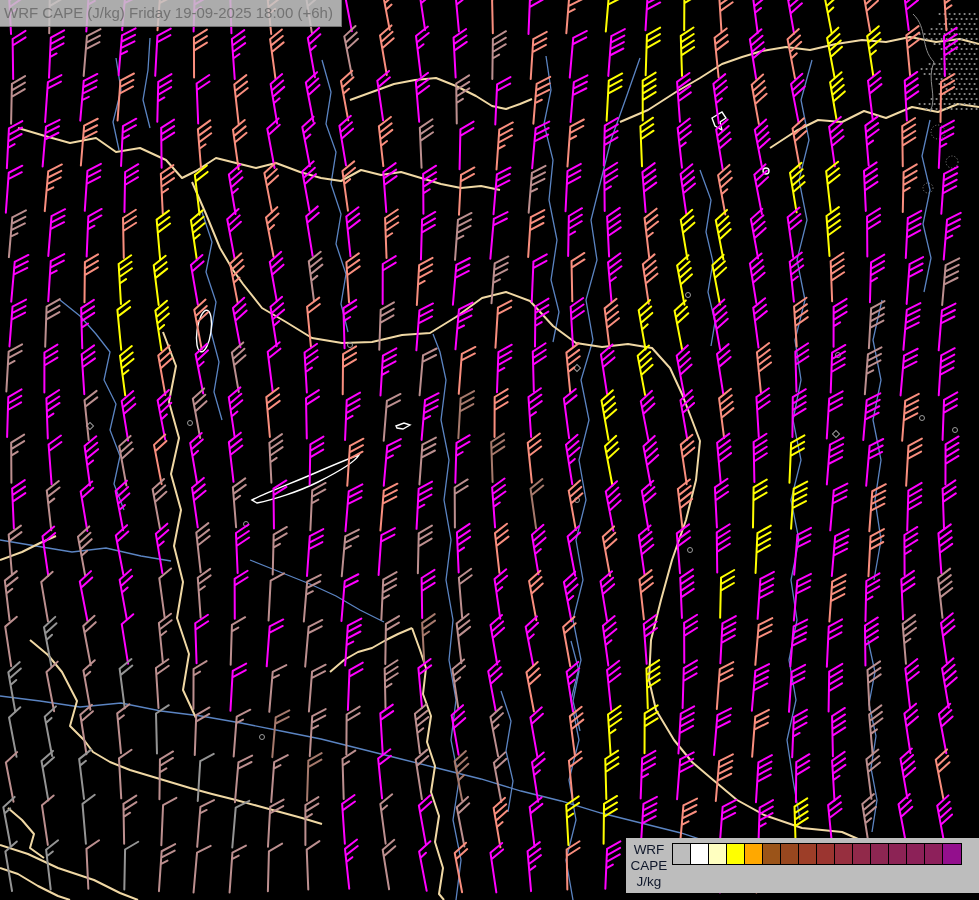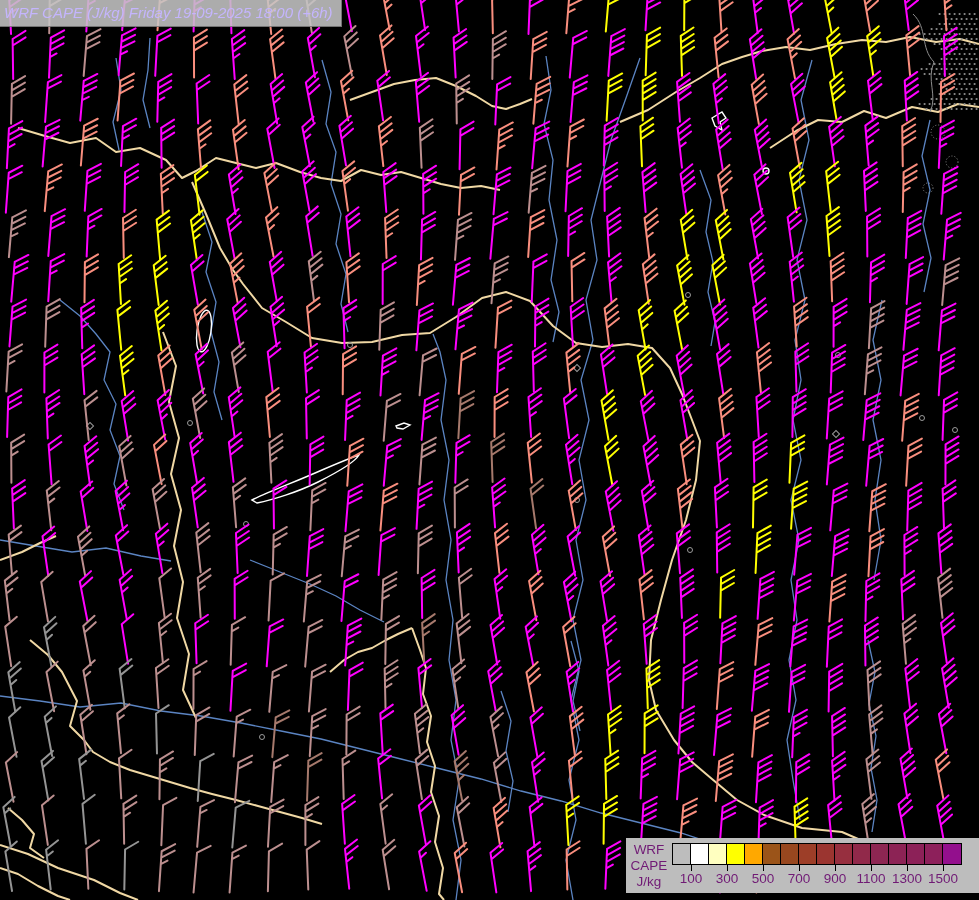--- a/index.html
+++ b/index.html
@@ -1,24 +1,24 @@
 <!DOCTYPE html>
 <html><head>
 <meta charset="utf-8">
 <style>
   html,body{margin:0;padding:0;background:#000;}
   .stage{position:relative;width:979px;height:900px;background:#000;overflow:hidden;
          font-family:"Liberation Sans",sans-serif;}
   #map{position:absolute;left:0;top:0;}
   .title-box{position:absolute;left:0;top:0;z-index:5;
-    background:rgba(198,198,198,0.87);color:#c4b5fd;
+    background:rgba(198,198,198,0.87);color:#737373;
     font-size:15px;line-height:21px;padding:2px 8px 3px 4px;white-space:nowrap;
-    border-right:1px solid rgba(70,70,70,.55);border-bottom:1px solid rgba(70,70,70,.55);font-style:italic;}
+    border-right:1px solid rgba(70,70,70,.55);border-bottom:1px solid rgba(70,70,70,.55);}
   .legend{position:absolute;left:626px;top:838px;width:353px;height:55px;z-index:5;
-    background:#bdbdbd;display:flex;color:#701a75;}
+    background:#bdbdbd;display:flex;color:#0f172a;}
   .legend-labels{width:46px;text-align:center;font-size:13.5px;line-height:16px;padding-top:4px;}
   .legend-main{position:relative;margin-top:5px;}
   .legend-bar{display:flex;width:290px;height:22px;border:1px solid #000;box-sizing:border-box;}
   .cell{width:18px;height:100%;border-right:1px solid #000;box-sizing:border-box;}
   .cell:last-child{border-right:none;}
   .cell.stipple{background-color:#bdbdbd;
     background-image:radial-gradient(#8d8d8d 24%, rgba(0,0,0,0) 25%);
     background-size:4px 4px;}
   .legend-ticks{position:relative;width:290px;height:26px;}
   .tick{position:absolute;top:0;width:1px;height:6px;background:#000;}
@@ -1868,33 +1868,15 @@
           <span class="cell" style="background: rgb(157, 62, 40);"></span>
           <span class="cell" style="background: rgb(155, 53, 48);"></span>
           <span class="cell" style="background: rgb(151, 47, 63);"></span>
           <span class="cell" style="background: rgb(145, 41, 74);"></span>
           <span class="cell" style="background: rgb(141, 38, 82);"></span>
           <span class="cell" style="background: rgb(140, 35, 85);"></span>
           <span class="cell" style="background: rgb(140, 33, 88);"></span>
           <span class="cell" style="background: rgb(141, 32, 91);"></span>
           <span class="cell" style="background: rgb(147, 15, 141);"></span>
         </div>
-      <div class="legend-ticks" id="legend-ticks">
-          <i class="tick" style="left: 19px;"></i>
-          <b class="ticklab" style="left: 19px;">100</b>
-          <i class="tick" style="left: 55px;"></i>
-          <b class="ticklab" style="left: 55px;">300</b>
-          <i class="tick" style="left: 91px;"></i>
-          <b class="ticklab" style="left: 91px;">500</b>
-          <i class="tick" style="left: 127px;"></i>
-          <b class="ticklab" style="left: 127px;">700</b>
-          <i class="tick" style="left: 163px;"></i>
-          <b class="ticklab" style="left: 163px;">900</b>
-          <i class="tick" style="left: 199px;"></i>
-          <b class="ticklab" style="left: 199px;">1100</b>
-          <i class="tick" style="left: 235px;"></i>
-          <b class="ticklab" style="left: 235px;">1300</b>
-          <i class="tick" style="left: 271px;"></i>
-          <b class="ticklab" style="left: 271px;">1500</b>
-        </div>
     </div>
   </div>
 </div>
 
 </body></html>

